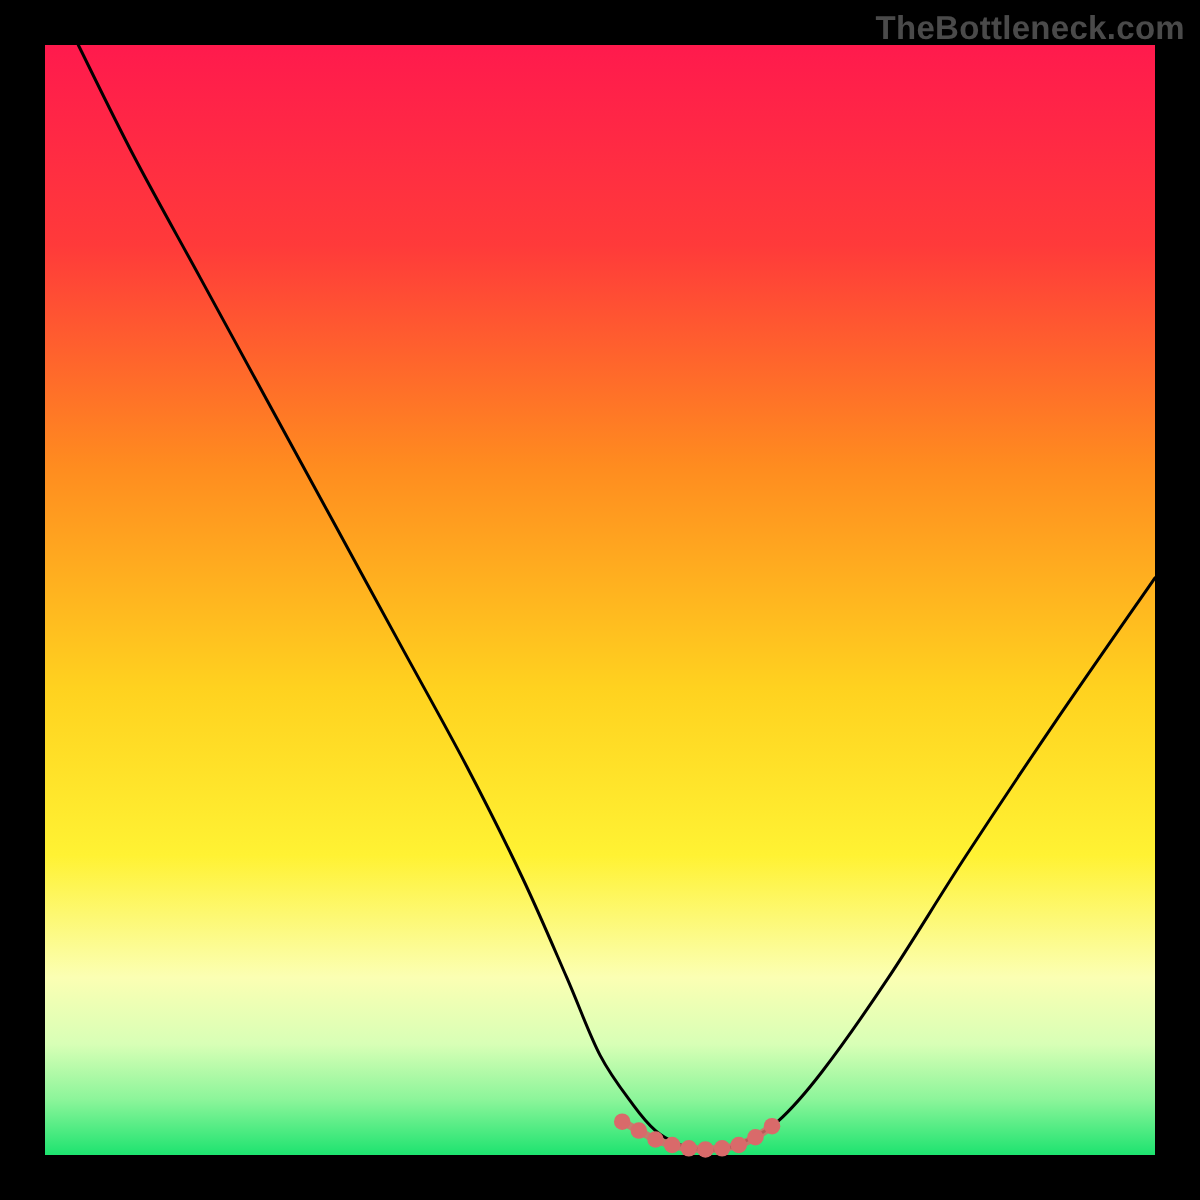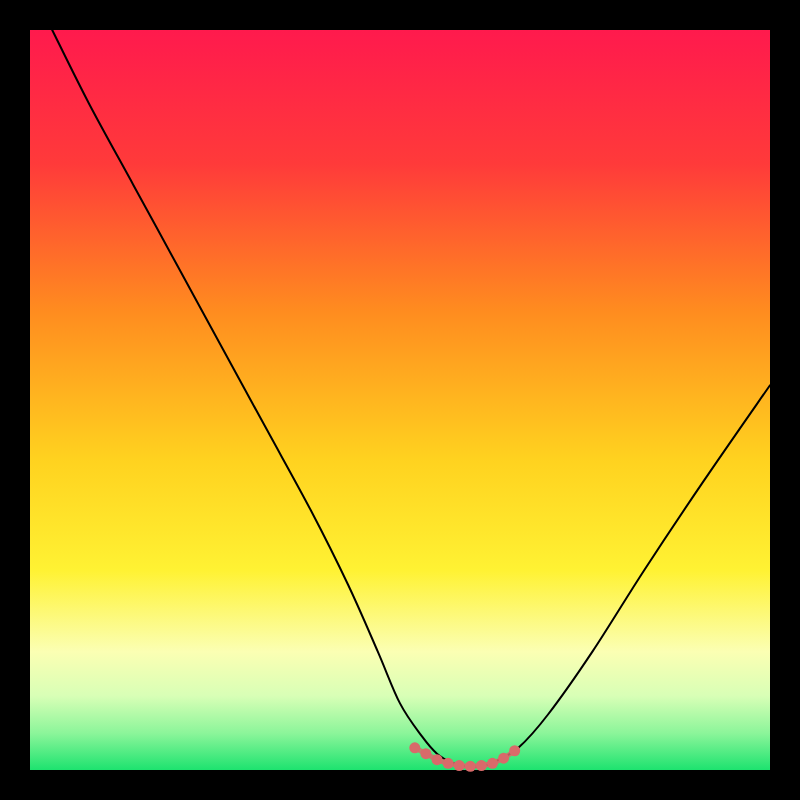--- a/index.html
+++ b/index.html
@@ -28,20 +28,21 @@
     z-index: 5;
   }
   svg {
     display: block;
   }
 </style>
 </head>
 <body>
 <div class="outer">
 
+  <div class="watermark">TheBottleneck.com</div>
 
   <svg id="chart-svg" width="800" height="800" viewBox="0 0 800 800">
     <defs>
 
       <linearGradient id="plotGrad" x1="0" y1="0" x2="0" y2="1">
         <stop offset="0%" stop-color="#ff1a4d"></stop>
         <stop offset="18%" stop-color="#ff3a3a"></stop>
         <stop offset="38%" stop-color="#ff8c1f"></stop>
         <stop offset="58%" stop-color="#ffd21f"></stop>
         <stop offset="73%" stop-color="#fff233"></stop>

